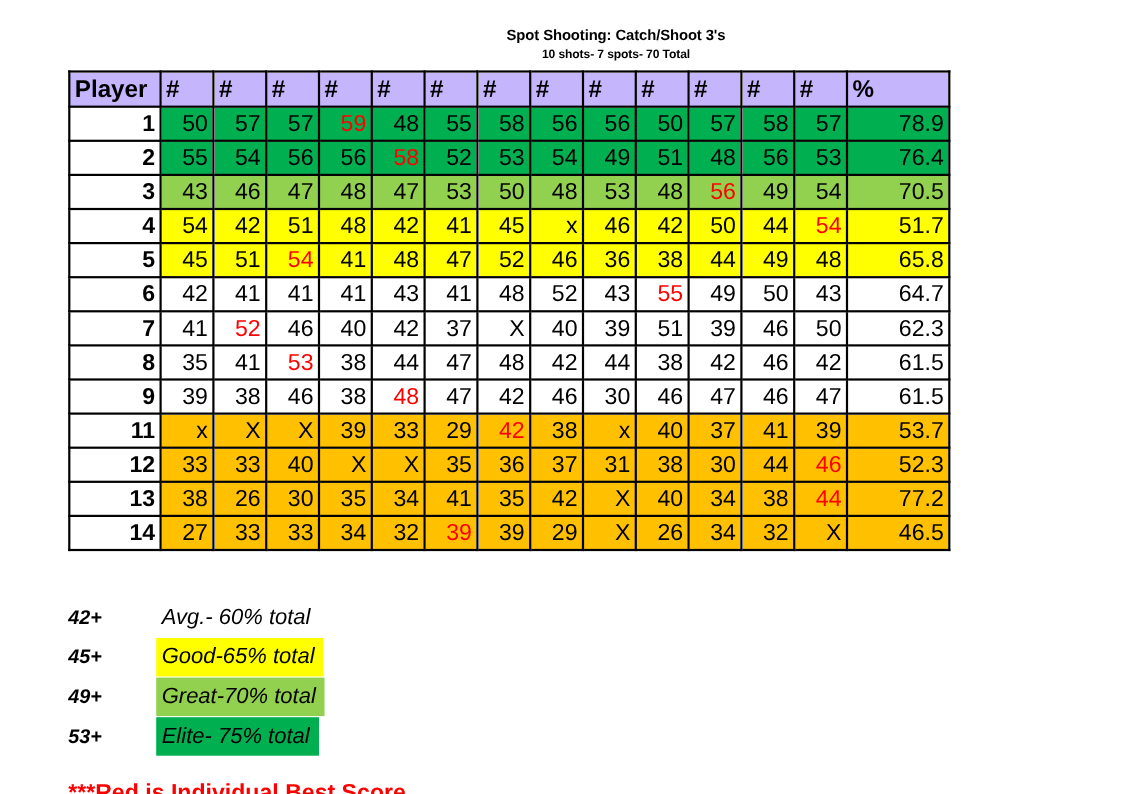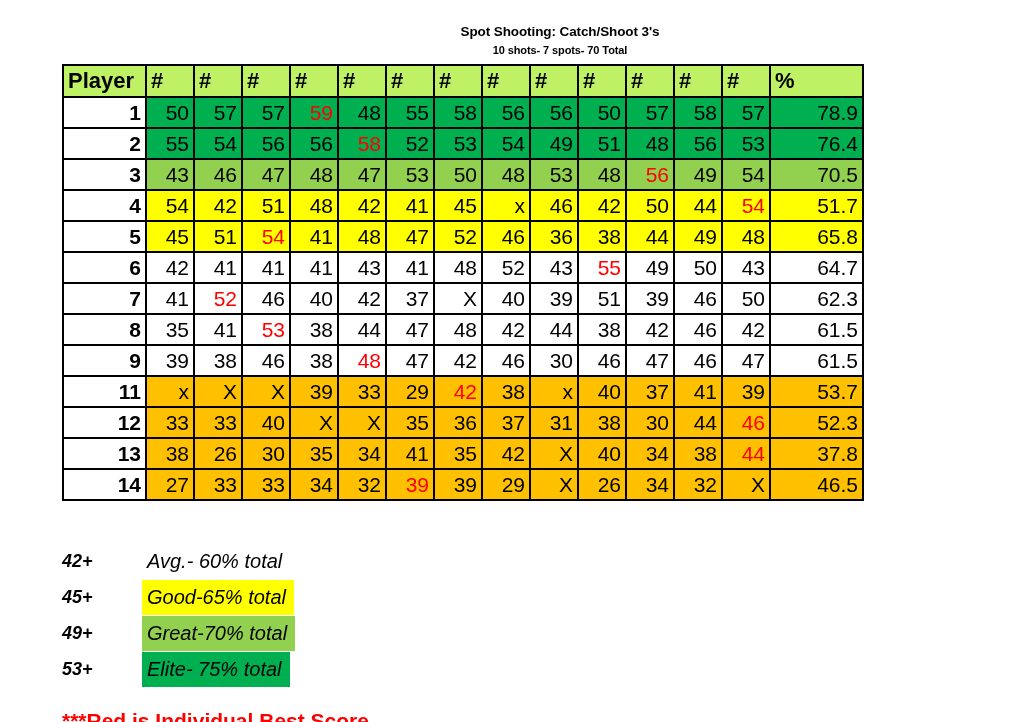--- a/index.html
+++ b/index.html
@@ -52,21 +52,21 @@
     font-weight: normal;
     text-align: right;
     vertical-align: middle;
     box-sizing: border-box;
     white-space: nowrap;
     overflow: hidden;
   }
   #score-table thead th {
     text-align: left;
     font-weight: bold;
-    background: #bef264;
+    background: #c4b5fd;
     height: 32px;
     font-size: 22px;
   }
   #score-table thead th.player-head {
     font-size: 22px;
   }
   #score-table tbody td.player-cell {
     font-weight: bold;
     background: #ffffff;
   }
@@ -358,21 +358,21 @@
         <td class="band-low">35</td>
         <td class="band-low">34</td>
         <td class="band-low">41</td>
         <td class="band-low">35</td>
         <td class="band-low">42</td>
         <td class="band-low miss">X</td>
         <td class="band-low">40</td>
         <td class="band-low">34</td>
         <td class="band-low">38</td>
         <td class="band-low best">44</td>
-        <td class="band-low">37.8</td>
+        <td class="band-low">77.2</td>
       </tr>
       <tr>
         <td class="player-cell">14</td>
         <td class="band-low">27</td>
         <td class="band-low">33</td>
         <td class="band-low">33</td>
         <td class="band-low">34</td>
         <td class="band-low">32</td>
         <td class="band-low best">39</td>
         <td class="band-low">39</td>

